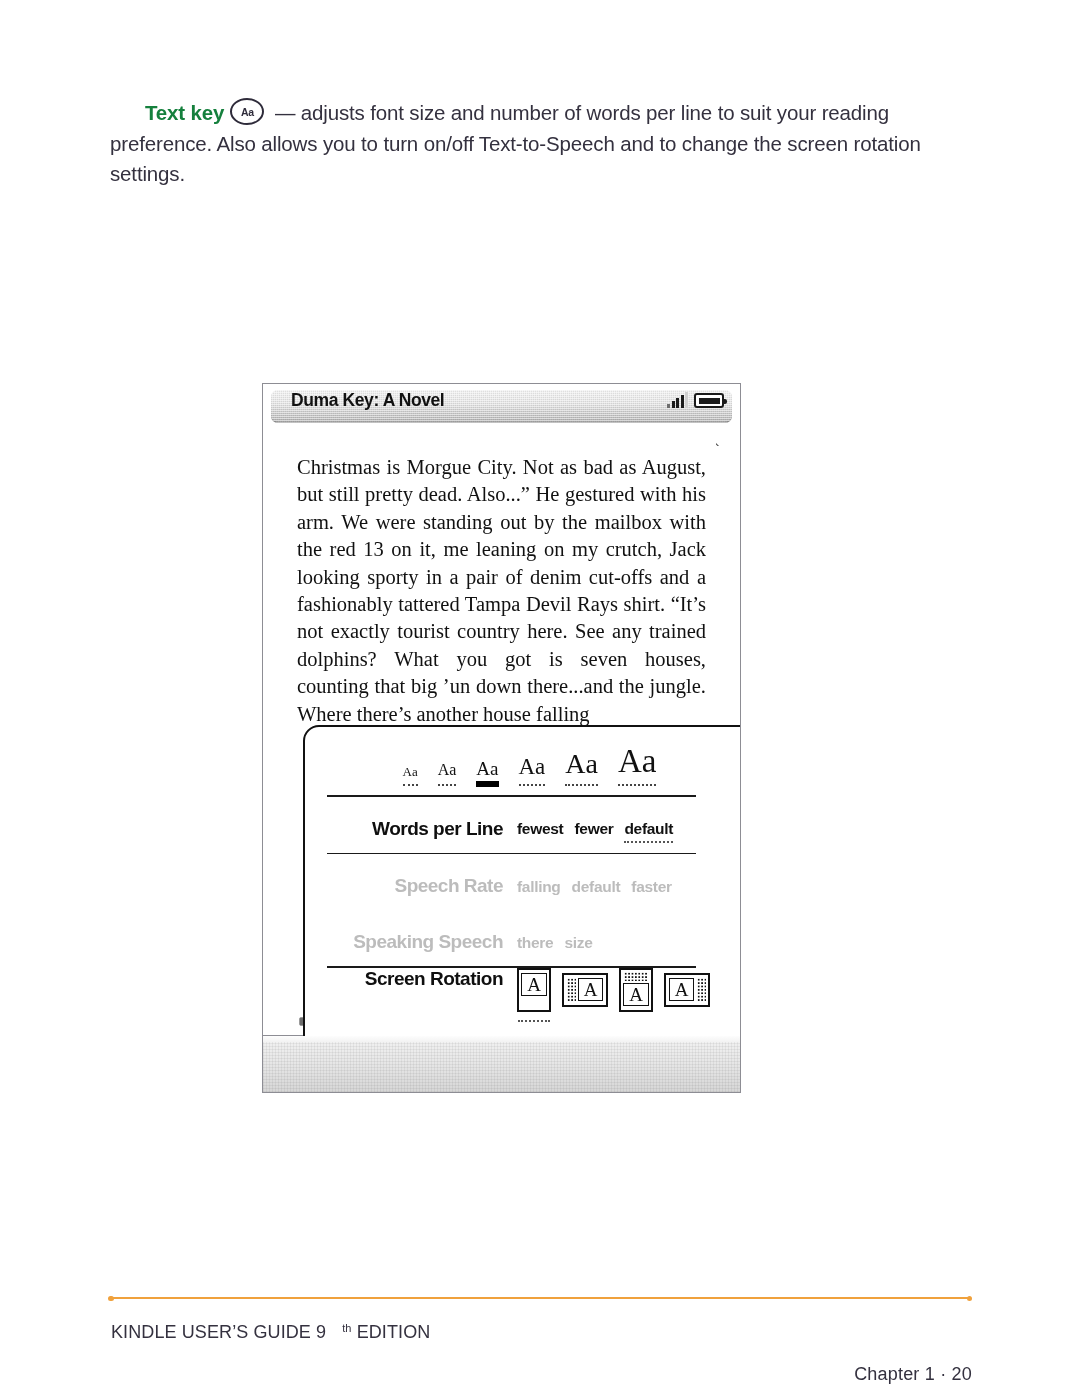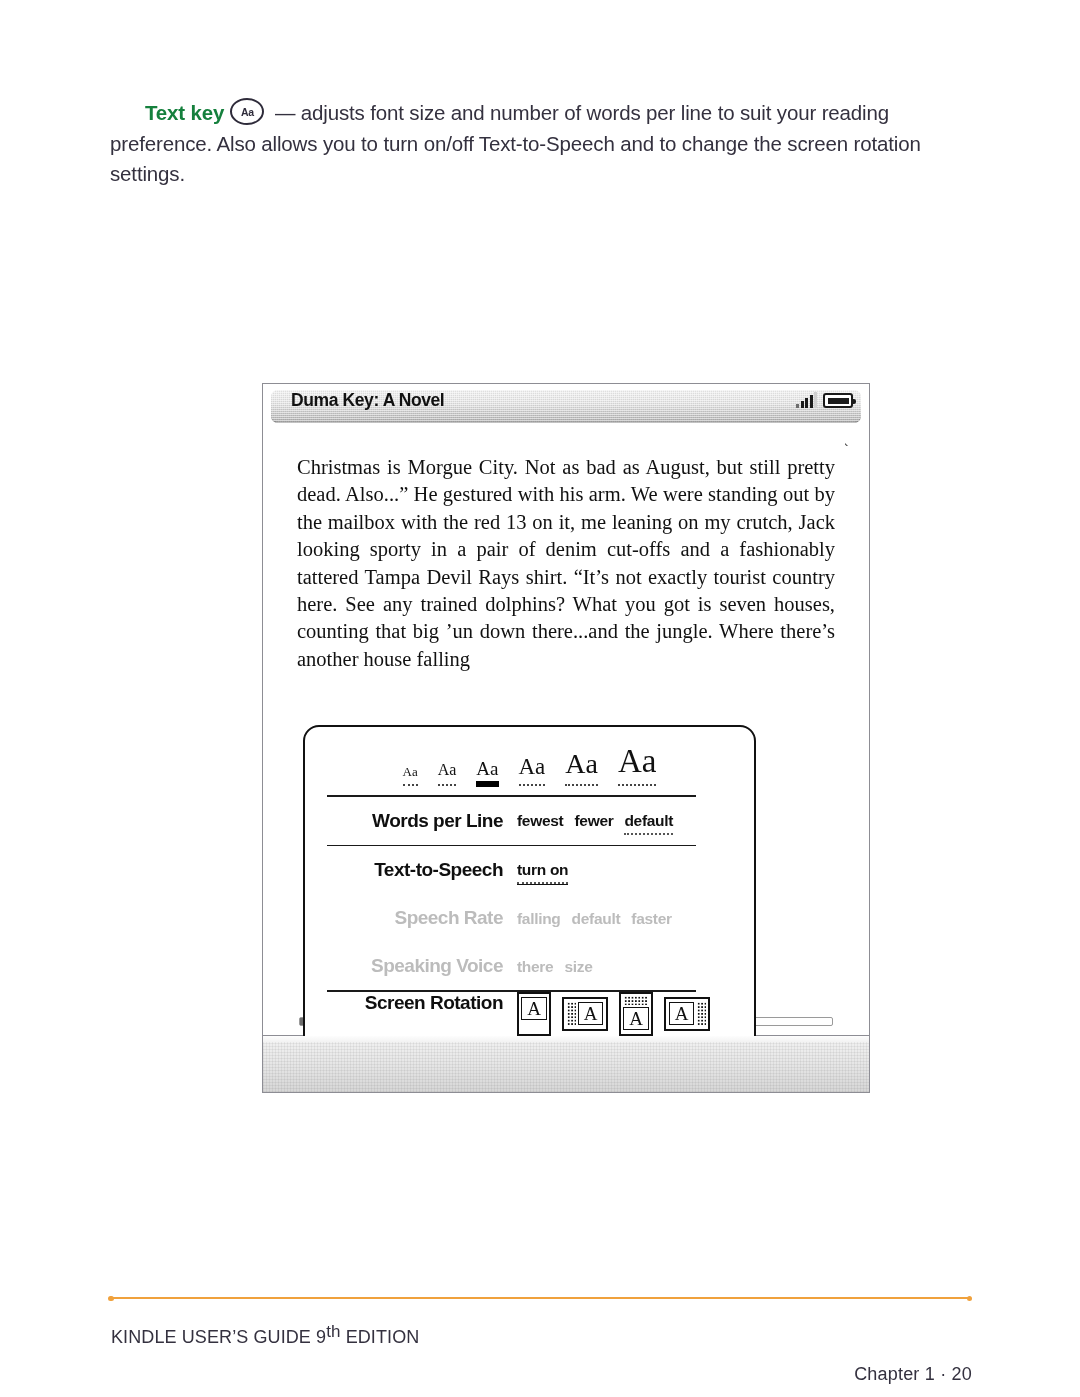--- a/index.html
+++ b/index.html
@@ -52,21 +52,21 @@
     letter-spacing: -0.4px;
     line-height: 1;
     color: #2e2b3a;
   }
 
   
   .device {
     position: absolute;
     left: 262px;
     top: 383px;
-    width: 608px;
+    width: 479px;
     height: 710px;
     border: 1.5px solid #8d8d94;
     background: #ffffff;
     box-sizing: border-box;
   }
   .device-screen {
     position: absolute;
     left: 0; right: 0;
     top: 0;
     bottom: 56px;
@@ -288,21 +288,21 @@
     margin: 0 22px 0 22px;
   }
   .panel-divider.short {
     margin-right: 58px;
   }
 
   
   .setting-row {
     display: flex;
     align-items: center;
-    padding: 0 0 0 22px;
+    padding: 8px 0 0 22px;
     height: 48px;
   }
   .setting-label {
     width: 190px;
     text-align: right;
     font-size: 19px;
     font-weight: bold;
     color: #0f0f0f;
     letter-spacing: -0.5px;
     padding-right: 14px;
@@ -410,22 +410,23 @@
 
   .footer-left {
     position: absolute;
     left: 111px;
     top: 1322px;
     font-size: 18px;
     color: #34313f;
     letter-spacing: 0.1px;
   }
   .footer-left sup {
-    font-size: 17px;
+    font-size: 11px;
     vertical-align: 6px;
+    margin-left: 16px;
   }
   .footer-right {
     position: absolute;
     right: 108px;
     top: 1364px;
     font-size: 18px;
     color: #34313f;
     letter-spacing: 0.2px;
     text-align: right;
   }
@@ -494,38 +495,32 @@
         <div class="setting-label">Words per Line</div>
         <div class="setting-opts">
           <span class="opt">fewest</span>
           <span class="opt">fewer</span>
           <span class="opt selected">default</span>
         </div>
       </div>
 
       <div class="panel-divider short"></div>
 
-      <div class="setting-row">
-        <div class="setting-label">Text-to-Speech</div>
-        <div class="setting-opts">
-          <span class="opt selected underlined">turn on</span>
-        </div>
-      </div>
 
       <div class="setting-row disabled">
         <div class="setting-label">Speech Rate</div>
         <div class="setting-opts">
           <span class="opt">falling</span>
           <span class="opt">default</span>
           <span class="opt">faster</span>
         </div>
       </div>
 
       <div class="setting-row disabled">
-        <div class="setting-label">Speaking Voice</div>
+        <div class="setting-label">Speaking Speech</div>
         <div class="setting-opts">
           <span class="opt">there</span>
           <span class="opt">size</span>
         </div>
       </div>
 
       <div class="panel-divider short"></div>
 
       <div class="rotation-row">
         <div class="setting-label">Screen Rotation</div>

